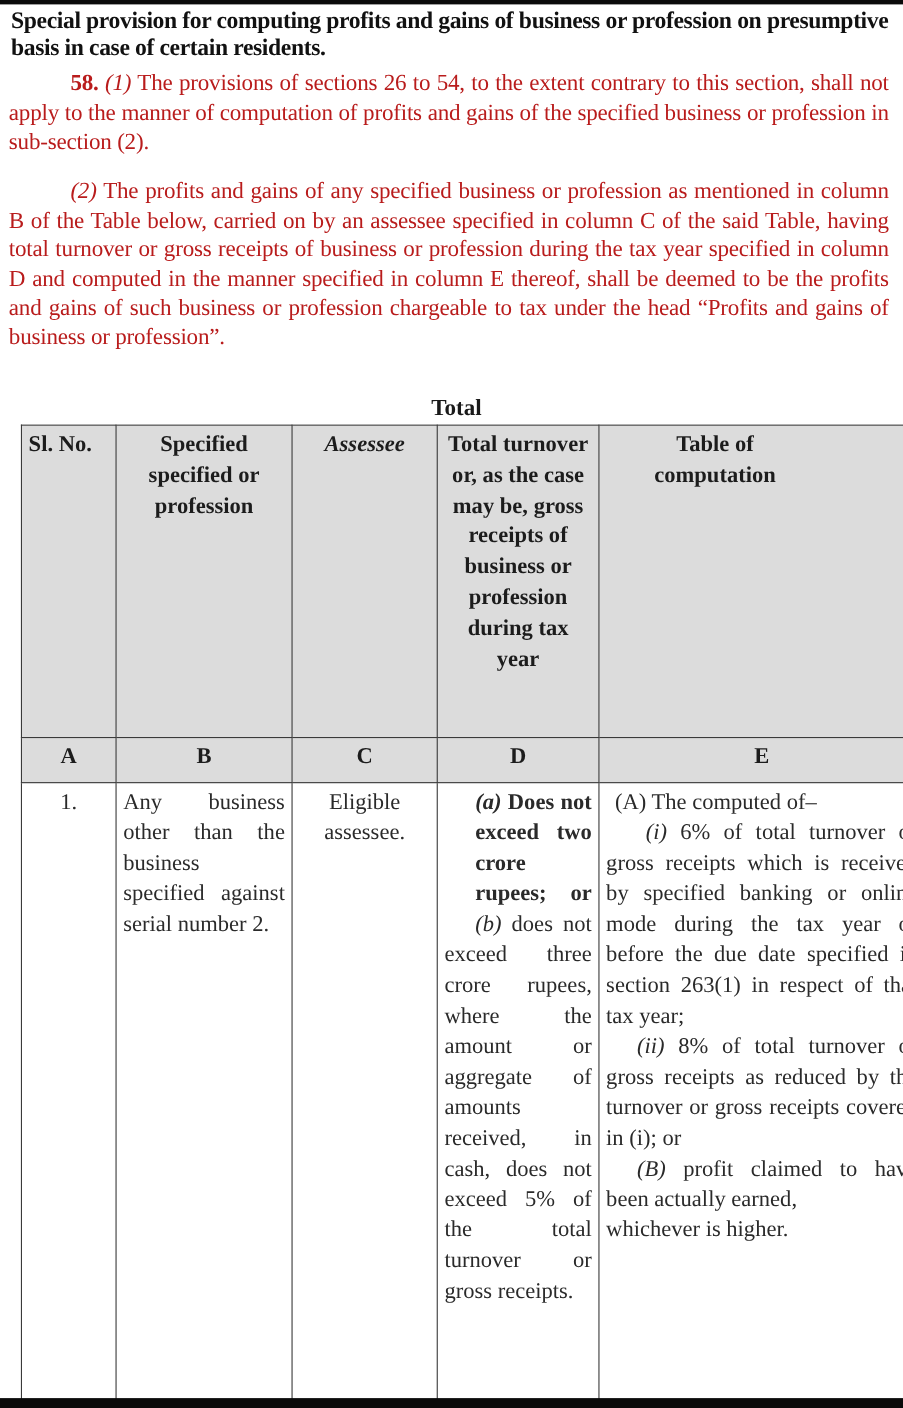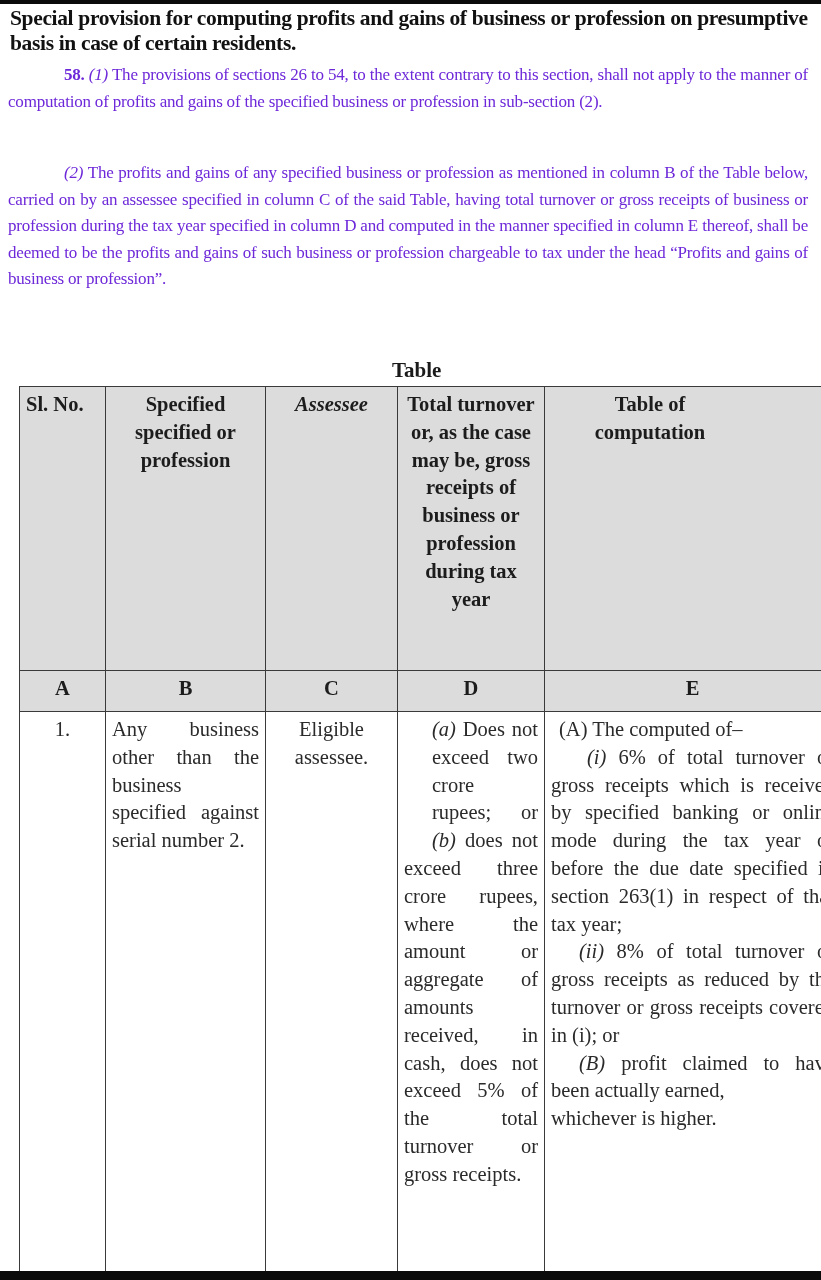--- a/index.html
+++ b/index.html
@@ -11,22 +11,22 @@
   }
   .topbar { position: absolute; left: 0; top: 0; width: 821px; height: 4px; background: #0a0a0a; }
   .bottombar { position: absolute; left: 0; top: 1271px; width: 821px; height: 9px; background: #0a0a0a; }
   .heading {
     position: absolute; left: 10px; top: 6px; width: 800px;
     font-weight: bold; font-size: 21.5px; line-height: 25px; color: #111;
     letter-spacing: -0.35px;
   }
   .para {
     position: absolute; left: 8px; width: 800px;
-    font-size: 17px; line-height: 26.5px; text-align: justify;
-    text-align-last: left; letter-spacing: -0.2px; color: #6d28d9;
+    font-size: 21px; line-height: 26.5px; text-align: justify;
+    text-align-last: left; letter-spacing: -0.2px; color: #b91c1c;
   }
   .para .indent { display: inline-block; width: 56px; }
   .para b { font-weight: bold; }
   .p1 { top: 62px; }
   .p2 { top: 160px; }
   .table-caption {
     position: absolute; left: 392px; top: 358px;
     font-weight: bold; font-size: 21px; color: #1a1a1a;
   }
   table.prov {
@@ -65,21 +65,21 @@
   <span class="indent"></span><b>58.</b>
   <i>(1)</i>
   <span>The provisions of sections 26 to 54, to the extent contrary to this section, shall not apply to the manner of computation of profits and gains of the specified business or profession in sub-section (2).</span>
 </div>
 
 <div class="para p2">
   <span class="indent"></span><i>(2)</i>
   <span>The profits and gains of any specified business or profession as mentioned in column B of the Table below, carried on by an assessee specified in column C of the said Table, having total turnover or gross receipts of business or profession during the tax year specified in column D and computed in the manner specified in column E thereof, shall be deemed to be the profits and gains of such business or profession chargeable to tax under the head “Profits and gains of business or profession”.</span>
 </div>
 
-<div class="table-caption">Table</div>
+<div class="table-caption">Total</div>
 
 <table class="prov">
   <thead>
     <tr class="hdr">
       <th class="c-a" style="text-align:left;">Sl. No.</th>
       <th class="c-b">Specified specified or profession</th>
       <th class="c-c">Assessee</th>
       <th class="c-d">Total turnover or, as the case may be, gross receipts of business or profession during tax year</th>
       <th class="c-e" style="text-align:left; padding-left:40px;"><span style="display:inline-block;width:130px;text-align:center;">Table of computation</span></th>
     </tr>
@@ -90,21 +90,21 @@
       <th>D</th>
       <th>E</th>
     </tr>
   </thead>
   <tbody>
     <tr>
       <td class="center">1.</td>
       <td class="just">Any business other than the business specified against serial number 2.</td>
       <td class="center">Eligible assessee.</td>
       <td class="just">
-        <span class="blk" style="padding-left:28px;">
+        <span class="blk" style="padding-left:28px;font-weight:bold;">
           <i>(a)</i>
           <span>Does not exceed two crore rupees; or</span>
         </span>
         <span class="blk last" style="text-indent:28px;">
           <i>(b)</i>
           <span>does not exceed three crore rupees, where the amount or aggregate of amounts received, in cash, does not exceed 5% of the total turnover or gross receipts.</span>
         </span>
       </td>
       <td class="just">
         <span class="blk last" style="text-indent:8px;">

